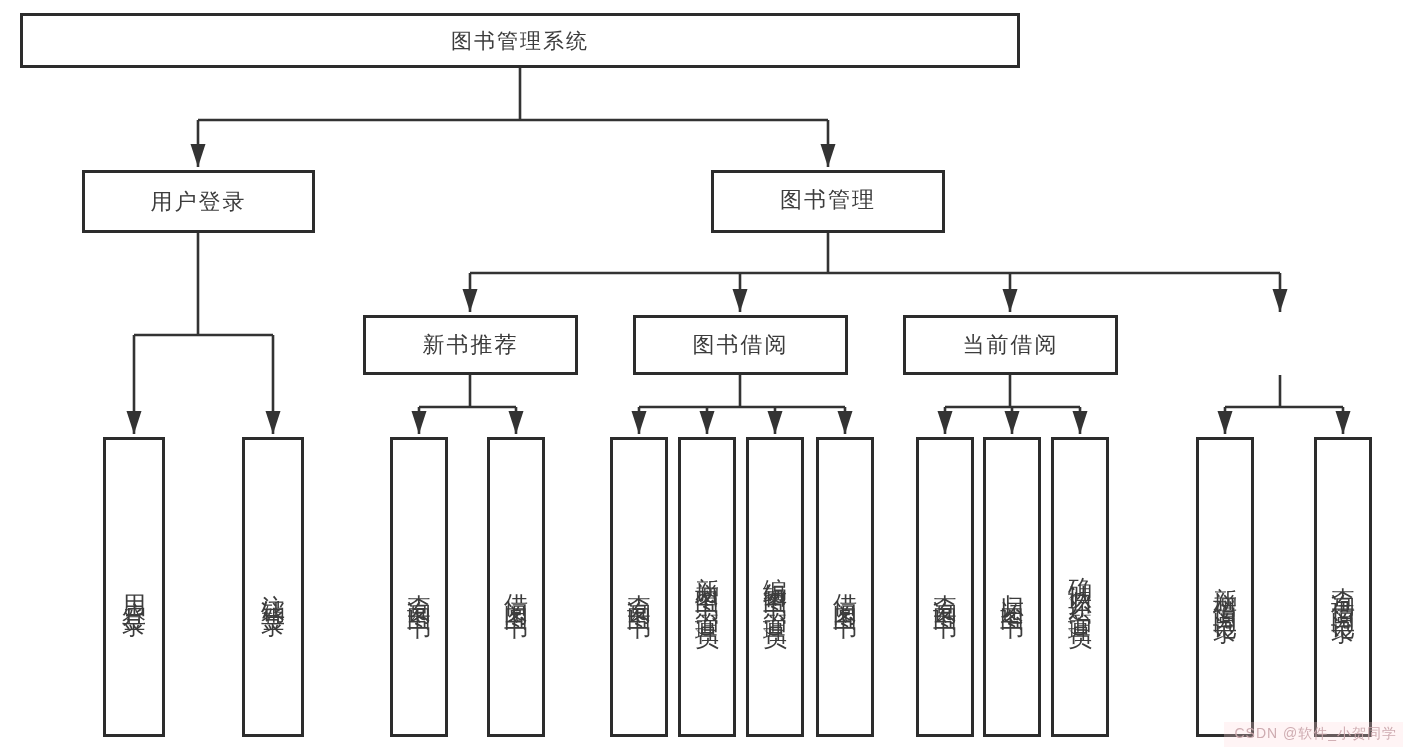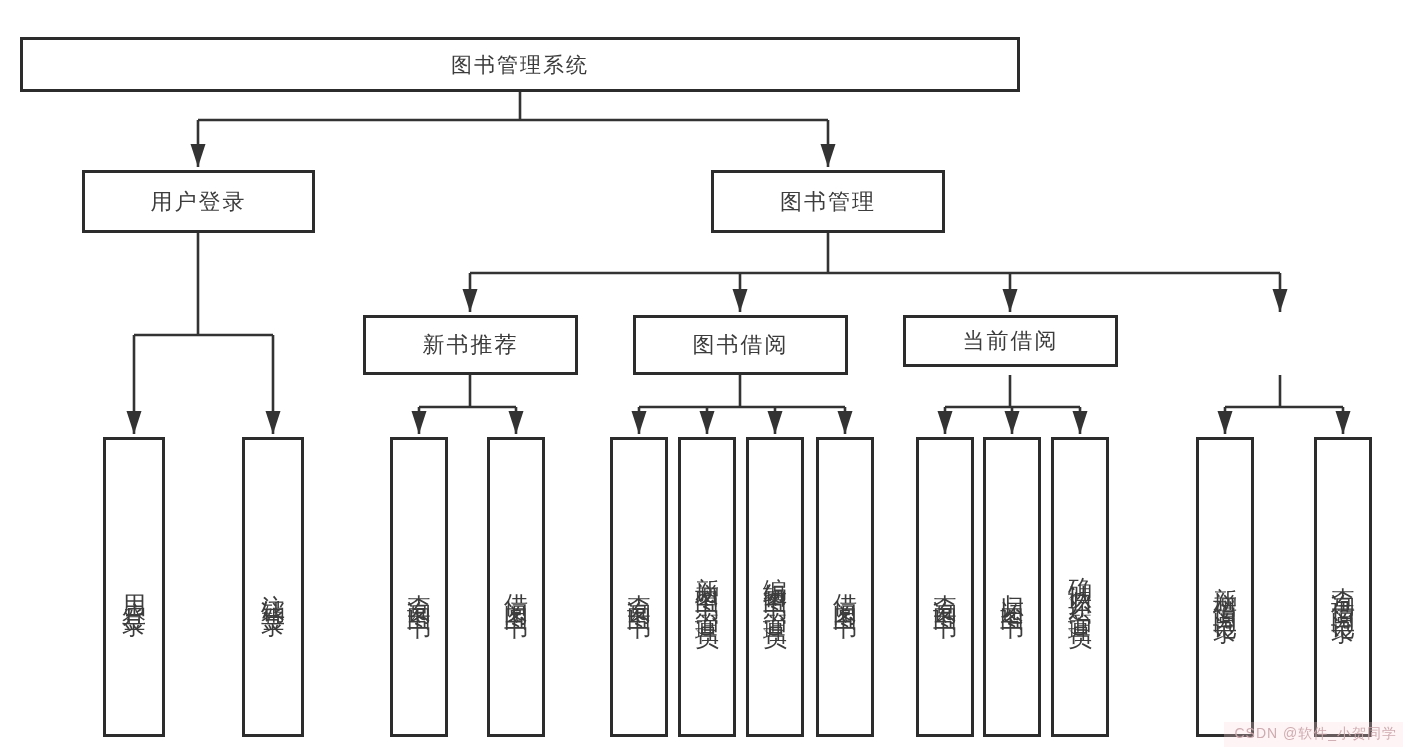--- a/index.html
+++ b/index.html
@@ -31,21 +31,20 @@
     z-index: 2;
     text-align: center;
   }
   .h-box {
     font-size: 22px;
     letter-spacing: 2px;
     line-height: 1;
   }
   .root-box {
     font-size: 21px;
-    margin-top: 24px;
   }
   .v-box {
     writing-mode: vertical-rl;
     text-orientation: mixed;
     font-size: 24px;
     letter-spacing: 7px;
     line-height: 1;
     padding-top: 4px;
   }
   .watermark {
@@ -111,25 +110,25 @@
       <path d="M1280,375 V407"></path>
       <path d="M1225,407 H1343"></path>
       <path d="M1225,407 V434" marker-end="url(#arw)"></path>
       <path d="M1343,407 V434" marker-end="url(#arw)"></path>
     </g>
   </svg>
 
   <div class="box h-box root-box" style="left:20px; top:13px; width:1000px; height:55px;">图书管理系统</div>
 
   <div class="box h-box" style="left:82px; top:170px; width:233px; height:63px;">用户登录</div>
-  <div class="box h-box" style="left:711px; top:170px; width:234px; height:63px;">图书管理</div>
+  <div class="box h-box" style="left:711px; top:170px; width:234px; height:63px;font-family:Liberation Mono, monospace;">图书管理</div>
 
   <div class="box h-box" style="left:633px; top:315px; width:215px; height:60px;">图书借阅</div>
   <div class="box h-box" style="left:363px; top:315px; width:215px; height:60px;">新书推荐</div>
-  <div class="box h-box" style="left:903px; top:315px; width:215px; height:52px;">当前借阅</div>
+  <div class="box h-box" style="left:903px; top:315px; width:215px; height:60px;">当前借阅</div>
 
   <div class="box v-box" style="left:103px; top:437px; width:62px; height:300px;">用户登录</div>
   <div class="box v-box" style="left:242px; top:437px; width:62px; height:300px;">注销登录</div>
 
   <div class="box v-box" style="left:390px; top:437px; width:58px; height:300px;">查询图书</div>
   <div class="box v-box" style="left:487px; top:437px; width:58px; height:300px;">借阅图书</div>
 
   <div class="box v-box" style="left:610px; top:437px; width:58px; height:300px;">查询图书</div>
   <div class="box v-box" style="left:678px; top:437px; width:58px; height:300px;">新增图书（管理员）</div>
   <div class="box v-box" style="left:746px; top:437px; width:58px; height:300px;">编辑图书（管理员）</div>

